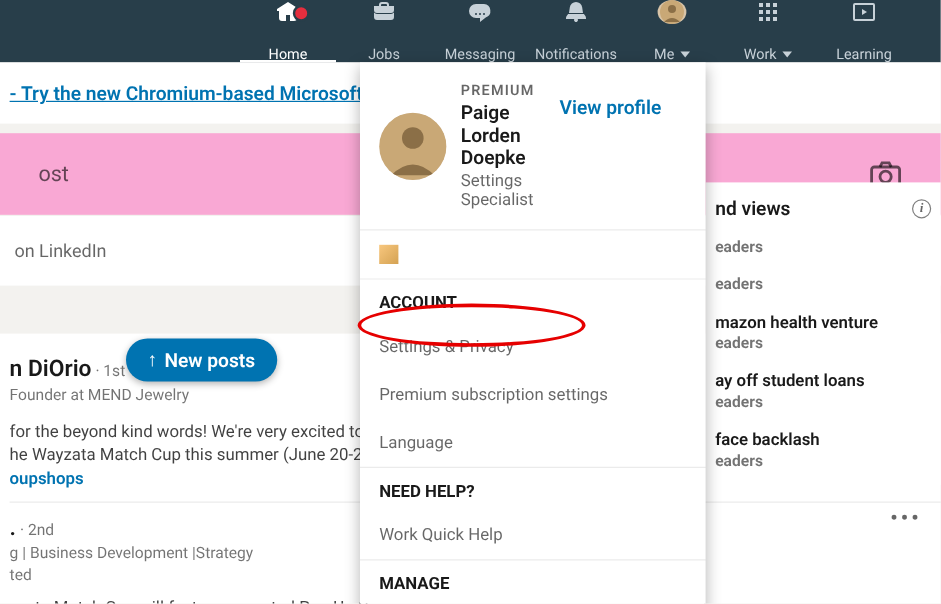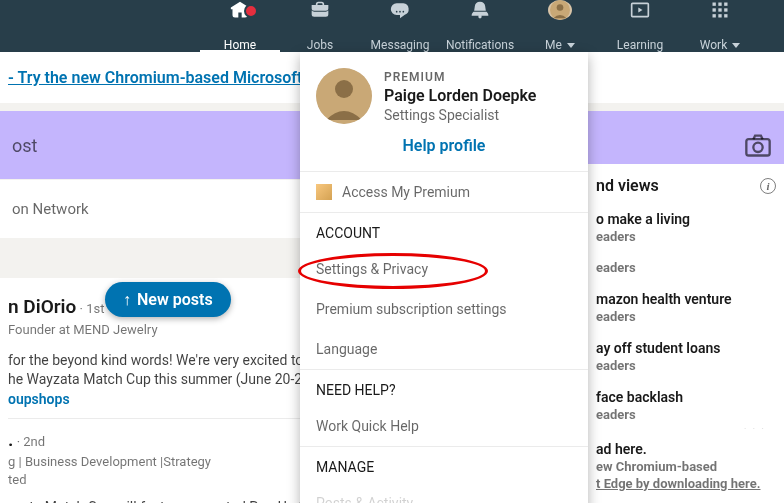--- a/index.html
+++ b/index.html
@@ -14,50 +14,50 @@
 .nav-icon { fill: #c7d1d8; width: 24px; height: 24px; }
 .nav-item.active .nav-icon { fill: #fff; }
 .nav-label { margin-top: 18px; text-align: right; }
 .notif-badge { position: absolute; top: 4px; right: 22px; width: 14px; height: 14px; background: #e52e3e; border-radius: 50%; border: 2px solid #283e4a; }
 .avatar-small { width: 24px; height: 24px; border-radius: 50%; background: #d8c4a8; display: inline-block; overflow: hidden; }
 .avatar-small svg { width: 100%; height: 100%; }
 .caret { display: inline-block; margin-left: 2px; width: 0; height: 0; border-left: 4px solid transparent; border-right: 4px solid transparent; border-top: 5px solid #c7d1d8; vertical-align: middle; }
 
 
 .dropdown { position: absolute; top: 52px; left: 300px; width: 288px; background: #fff; box-shadow: 0 4px 12px rgba(0,0,0,0.3); z-index: 100; }
-.dd-profile { padding: 16px; display: flex; flex-direction: column; align-items: flex-start; }
+.dd-profile { padding: 16px; display: flex; flex-direction: row; align-items: flex-start; }
 .dd-profile-row { display: flex; align-items: center; gap: 12px; width: 100%; }
 .avatar-large { width: 56px; height: 56px; border-radius: 50%; background: #d8c4a8; flex-shrink: 0; overflow: hidden; }
 .avatar-large svg { width: 100%; height: 100%; }
 .dd-profile-text { flex: 1; }
 .premium-label { font-size: 12px; letter-spacing: 1px; color: rgba(0,0,0,0.6); font-weight: 600; }
 .dd-name { font-size: 16px; font-weight: 600; color: rgba(0,0,0,0.9); margin-top: 2px; }
 .dd-headline { font-size: 14px; color: rgba(0,0,0,0.6); margin-top: 2px; }
 .dd-viewprofile { color: #0073b1; font-weight: 600; font-size: 16px; text-align: center; width: 100%; margin-top: 12px; cursor: pointer; }
 .dd-divider { border-top: 1px solid rgba(0,0,0,0.08); }
 .dd-item { padding: 12px 16px; font-size: 14px; color: rgba(0,0,0,0.6); cursor: pointer; display: flex; align-items: center; gap: 10px; }
 .dd-item.premium-access { font-weight: 400; }
 .gold-square { width: 16px; height: 16px; background: linear-gradient(135deg, #f8c77e, #d4a253); }
-.dd-section-header { padding: 12px 16px 8px; font-size: 14px; font-weight: 400; color: rgba(0,0,0,0.9); }
+.dd-section-header { padding: 12px 16px 8px; font-size: 14px; font-weight: 700; color: rgba(0,0,0,0.9); }
 .highlight-ellipse { position: absolute; left: 298px; top: 253px; width: 190px; height: 36px; border: 3px solid #e60000; border-radius: 50%; z-index: 200; pointer-events: none; }
 
 
 .bg { position: absolute; top: 52px; left: 0; right: 0; bottom: 0; padding: 0; }
 .banner { background: #fff; padding: 16px 0 16px 8px; font-size: 16px; color: #0073b1; text-decoration: underline; font-weight: 600; white-space: nowrap; overflow: hidden; }
-.post-box { background: #c4b5fd; margin: 8px 0 0 0; padding: 20px 12px; display: flex; align-items: center; justify-content: space-between; }
+.post-box { background: #f9a8d4; margin: 8px 0 0 0; padding: 20px 32px; display: flex; align-items: center; justify-content: space-between; }
 .post-box-title { font-size: 18px; color: rgba(0,0,0,0.6); }
 .camera { width: 28px; height: 28px; }
 .secondary { background: #fff; margin-top: 1px; padding: 20px 12px; color: rgba(0,0,0,0.6); font-size: 15px; }
 .newposts-pill { position: absolute; left: 105px; top: 230px; background: #0073b1; color: #fff; border-radius: 26px; padding: 8px 18px; font-weight: 600; font-size: 16px; display: flex; align-items: center; gap: 6px; box-shadow: 0 2px 6px rgba(0,0,0,0.3); }
 .feed { background: #fff; margin-top: 40px; padding: 8px 0 0 8px; font-size: 14px; color: rgba(0,0,0,0.75); line-height: 1.4; }
 .feed .name { font-weight: 600; color: rgba(0,0,0,0.9); font-size: 19px; }
 .feed .meta { color: rgba(0,0,0,0.55); font-size: 13px; }
 .feed .link { color: #0073b1; font-weight: 600; }
 .feed-block { padding: 8px 0; }
-.right-rail { position: absolute; right: 0; top: 112px; width: 196px; background: #fff; padding: 12px 8px; }
+.right-rail { position: absolute; right: 0; top: 100px; width: 196px; background: #fff; padding: 12px 8px; }
 .rr-header { font-size: 16px; font-weight: 600; color: rgba(0,0,0,0.9); display: flex; justify-content: space-between; align-items: center; }
 .rr-item { margin-top: 16px; }
 .rr-title { font-size: 14px; font-weight: 600; color: rgba(0,0,0,0.9); }
 .rr-sub { font-size: 13px; color: rgba(0,0,0,0.55); margin-top: 2px; font-weight: bold; }
 .rr-more { position: absolute; right: 16px; bottom: 60px; font-size: 20px; letter-spacing: 2px; color: rgba(0,0,0,0.6); }
 .rr-ad { position: absolute; right: 0; bottom: 0; width: 196px; background: #fff; padding: 12px 8px; }
 .info-icon { width: 16px; height: 16px; border: 1.5px solid rgba(0,0,0,0.5); border-radius: 50%; display: inline-flex; align-items: center; justify-content: center; font-size: 11px; color: rgba(0,0,0,0.6); font-style: italic; font-family: serif; }
 </style>
 </head>
 <body>
@@ -94,54 +94,54 @@
         <svg viewBox="0 0 24 24">
             <circle cx="12" cy="12" r="12" fill="#c9a876"></circle>
             <circle cx="12" cy="9" r="4" fill="#8b6f47"></circle>
             <path d="M4 22 Q12 14 20 22" fill="#8b6f47"></path>
           </svg>
       </span>
       <span class="nav-label"><span>Me</span> <span class="caret"></span></span>
     </div>
     <div class="nav-item">
       <svg class="nav-icon" viewBox="0 0 24 24">
-          <rect x="2" y="4" width="20" height="16" rx="1" fill="none" stroke="#c7d1d8" stroke-width="2"></rect>
-          <path d="M10 9l5 3-5 3V9z"></path>
-        </svg>
-      <span class="nav-label">Learning</span>
-    </div>
-    <div class="nav-item">
-      <svg class="nav-icon" viewBox="0 0 24 24">
           <rect x="3" y="3" width="4" height="4"></rect>
           <rect x="10" y="3" width="4" height="4"></rect>
           <rect x="17" y="3" width="4" height="4"></rect>
           <rect x="3" y="10" width="4" height="4"></rect>
           <rect x="10" y="10" width="4" height="4"></rect>
           <rect x="17" y="10" width="4" height="4"></rect>
           <rect x="3" y="17" width="4" height="4"></rect>
           <rect x="10" y="17" width="4" height="4"></rect>
           <rect x="17" y="17" width="4" height="4"></rect>
         </svg>
       <span class="nav-label"><span>Work</span> <span class="caret"></span></span>
     </div>
+    <div class="nav-item">
+      <svg class="nav-icon" viewBox="0 0 24 24">
+          <rect x="2" y="4" width="20" height="16" rx="1" fill="none" stroke="#c7d1d8" stroke-width="2"></rect>
+          <path d="M10 9l5 3-5 3V9z"></path>
+        </svg>
+      <span class="nav-label">Learning</span>
+    </div>
   </div>
 </div>
 
 <div class="bg">
   <div class="banner"><span> - Try the new Chromium-based Microsoft E</span></div>
 
   <div class="post-box">
     <span class="post-box-title">ost</span>
     <svg class="camera" viewBox="0 0 24 24" fill="none" stroke="rgba(0,0,0,0.6)" stroke-width="2">
         <rect x="2" y="7" width="20" height="14" rx="2"></rect>
         <circle cx="12" cy="14" r="4"></circle>
         <path d="M8 7l1.5-3h5L16 7"></path>
       </svg>
   </div>
-  <div class="secondary"><span> on Network</span></div>
+  <div class="secondary"><span> on LinkedIn</span></div>
 
   <div class="newposts-pill">
     <span>↑</span>
     <span>New posts</span>
   </div>
 
   <div class="feed">
     <div class="feed-block">
       <div><span class="name">n DiOrio</span><span class="meta"> · 1st</span></div>
       <div class="meta"> Founder at MEND Jewelry</div>
@@ -159,69 +159,62 @@
 
     </div>
   </div>
 
   <div class="right-rail">
     <div class="rr-header">
       <span>nd views</span>
       <span class="info-icon">i</span>
     </div>
     <div class="rr-item">
-        <div class="rr-title">o make a living</div>
         <div class="rr-sub">eaders</div>
       </div>
     <div class="rr-item">
         <div class="rr-sub">eaders</div>
       </div>
     <div class="rr-item">
         <div class="rr-title">mazon health venture</div>
         <div class="rr-sub">eaders</div>
       </div>
     <div class="rr-item">
         <div class="rr-title">ay off student loans</div>
         <div class="rr-sub">eaders</div>
       </div>
     <div class="rr-item">
         <div class="rr-title">face backlash</div>
         <div class="rr-sub">eaders</div>
       </div>
   </div>
   <div class="rr-more">•••</div>
-  <div class="rr-ad">
-    <div class="rr-title">ad here.</div>
-    <div class="rr-sub">ew Chromium-based</div>
-    <div class="rr-sub" style="text-decoration:underline">t Edge by downloading here.</div>
-  </div>
 </div>
 
 <div class="dropdown">
   <div class="dd-profile">
     <div class="dd-profile-row">
       <div class="avatar-large">
         <svg viewBox="0 0 56 56">
             <circle cx="28" cy="28" r="28" fill="#c9a876"></circle>
             <circle cx="28" cy="21" r="9" fill="#8b6f47"></circle>
             <path d="M10 52 Q28 34 46 52" fill="#8b6f47"></path>
           </svg>
       </div>
       <div class="dd-profile-text">
         <div class="premium-label">PREMIUM</div>
         <div class="dd-name">Paige Lorden Doepke</div>
         <div class="dd-headline">Settings Specialist</div>
       </div>
     </div>
-    <div class="dd-viewprofile">Help profile</div>
+    <div class="dd-viewprofile">View profile</div>
   </div>
   <div class="dd-divider"></div>
   <div class="dd-item premium-access">
     <span class="gold-square"></span>
-    <span>Access My Premium</span>
   </div>
   <div class="dd-divider"></div>
   <div class="dd-section-header">ACCOUNT</div>
   <div class="dd-item">Settings &amp; Privacy</div>
   <div class="dd-item">Premium subscription settings</div>
   <div class="dd-item">Language</div>
   <div class="dd-divider"></div>
   <div class="dd-section-header">NEED HELP?</div>
   <div class="dd-item">Work Quick Help</div>
   <div class="dd-divider"></div>

